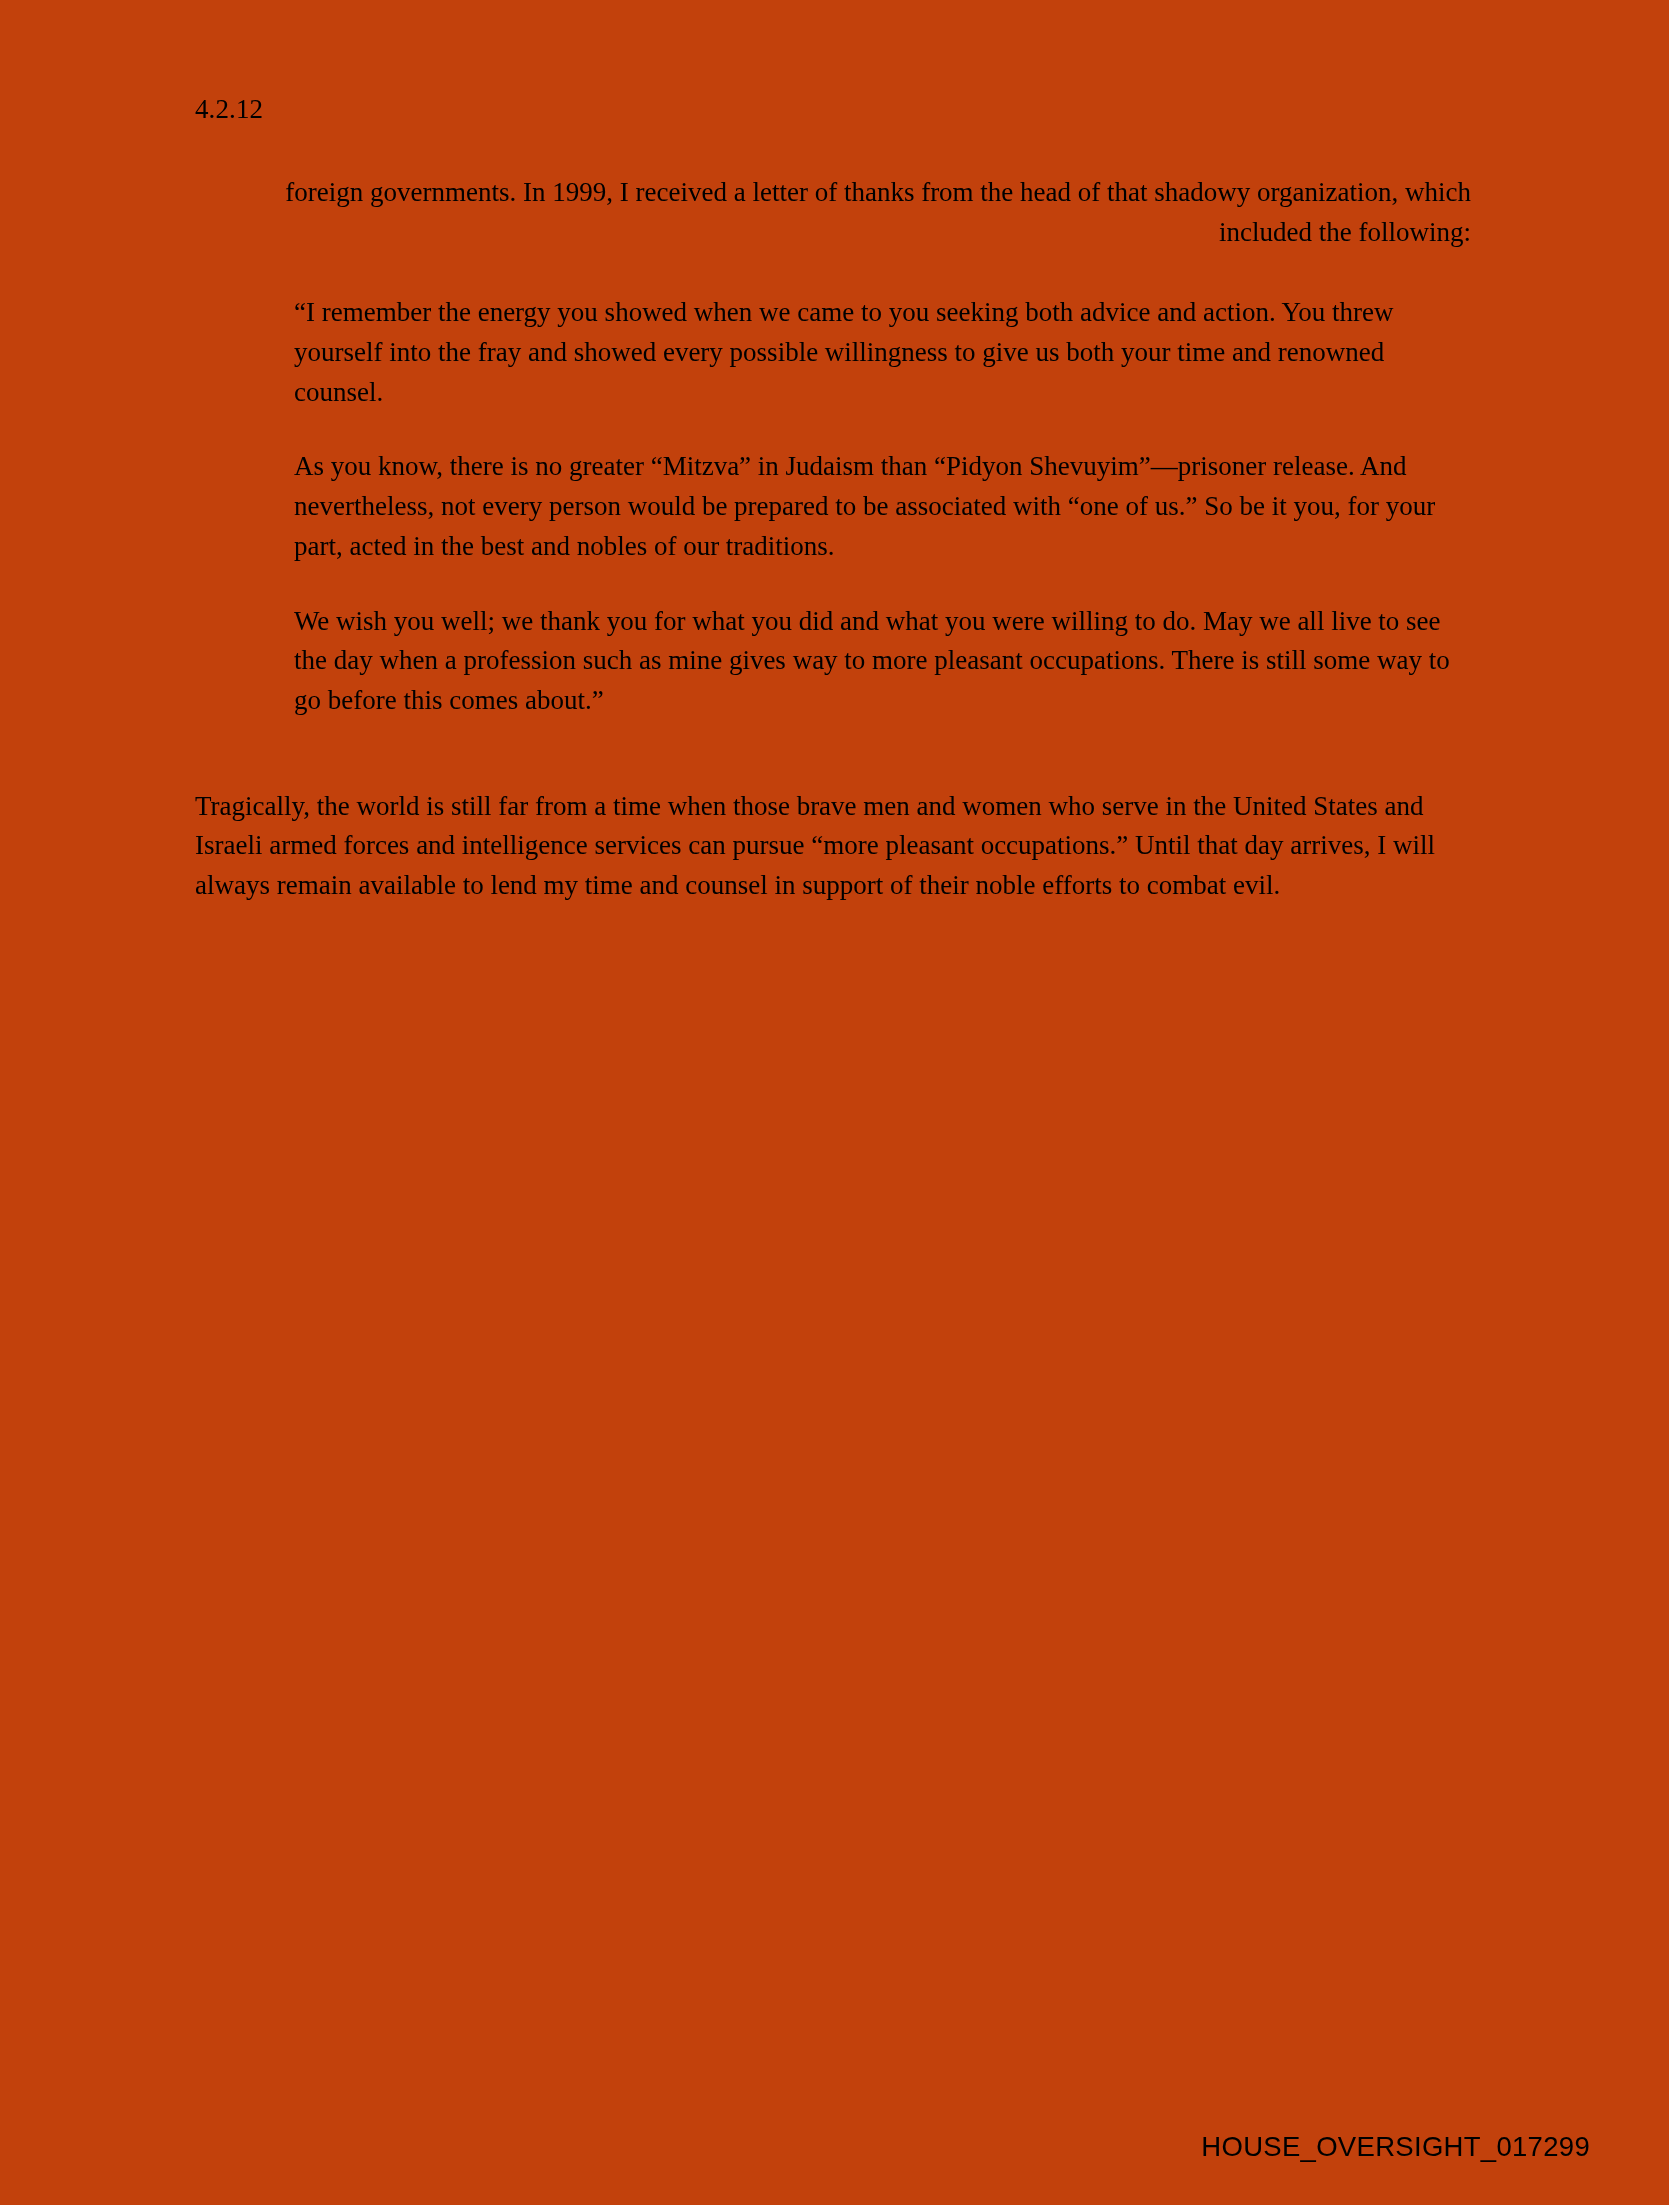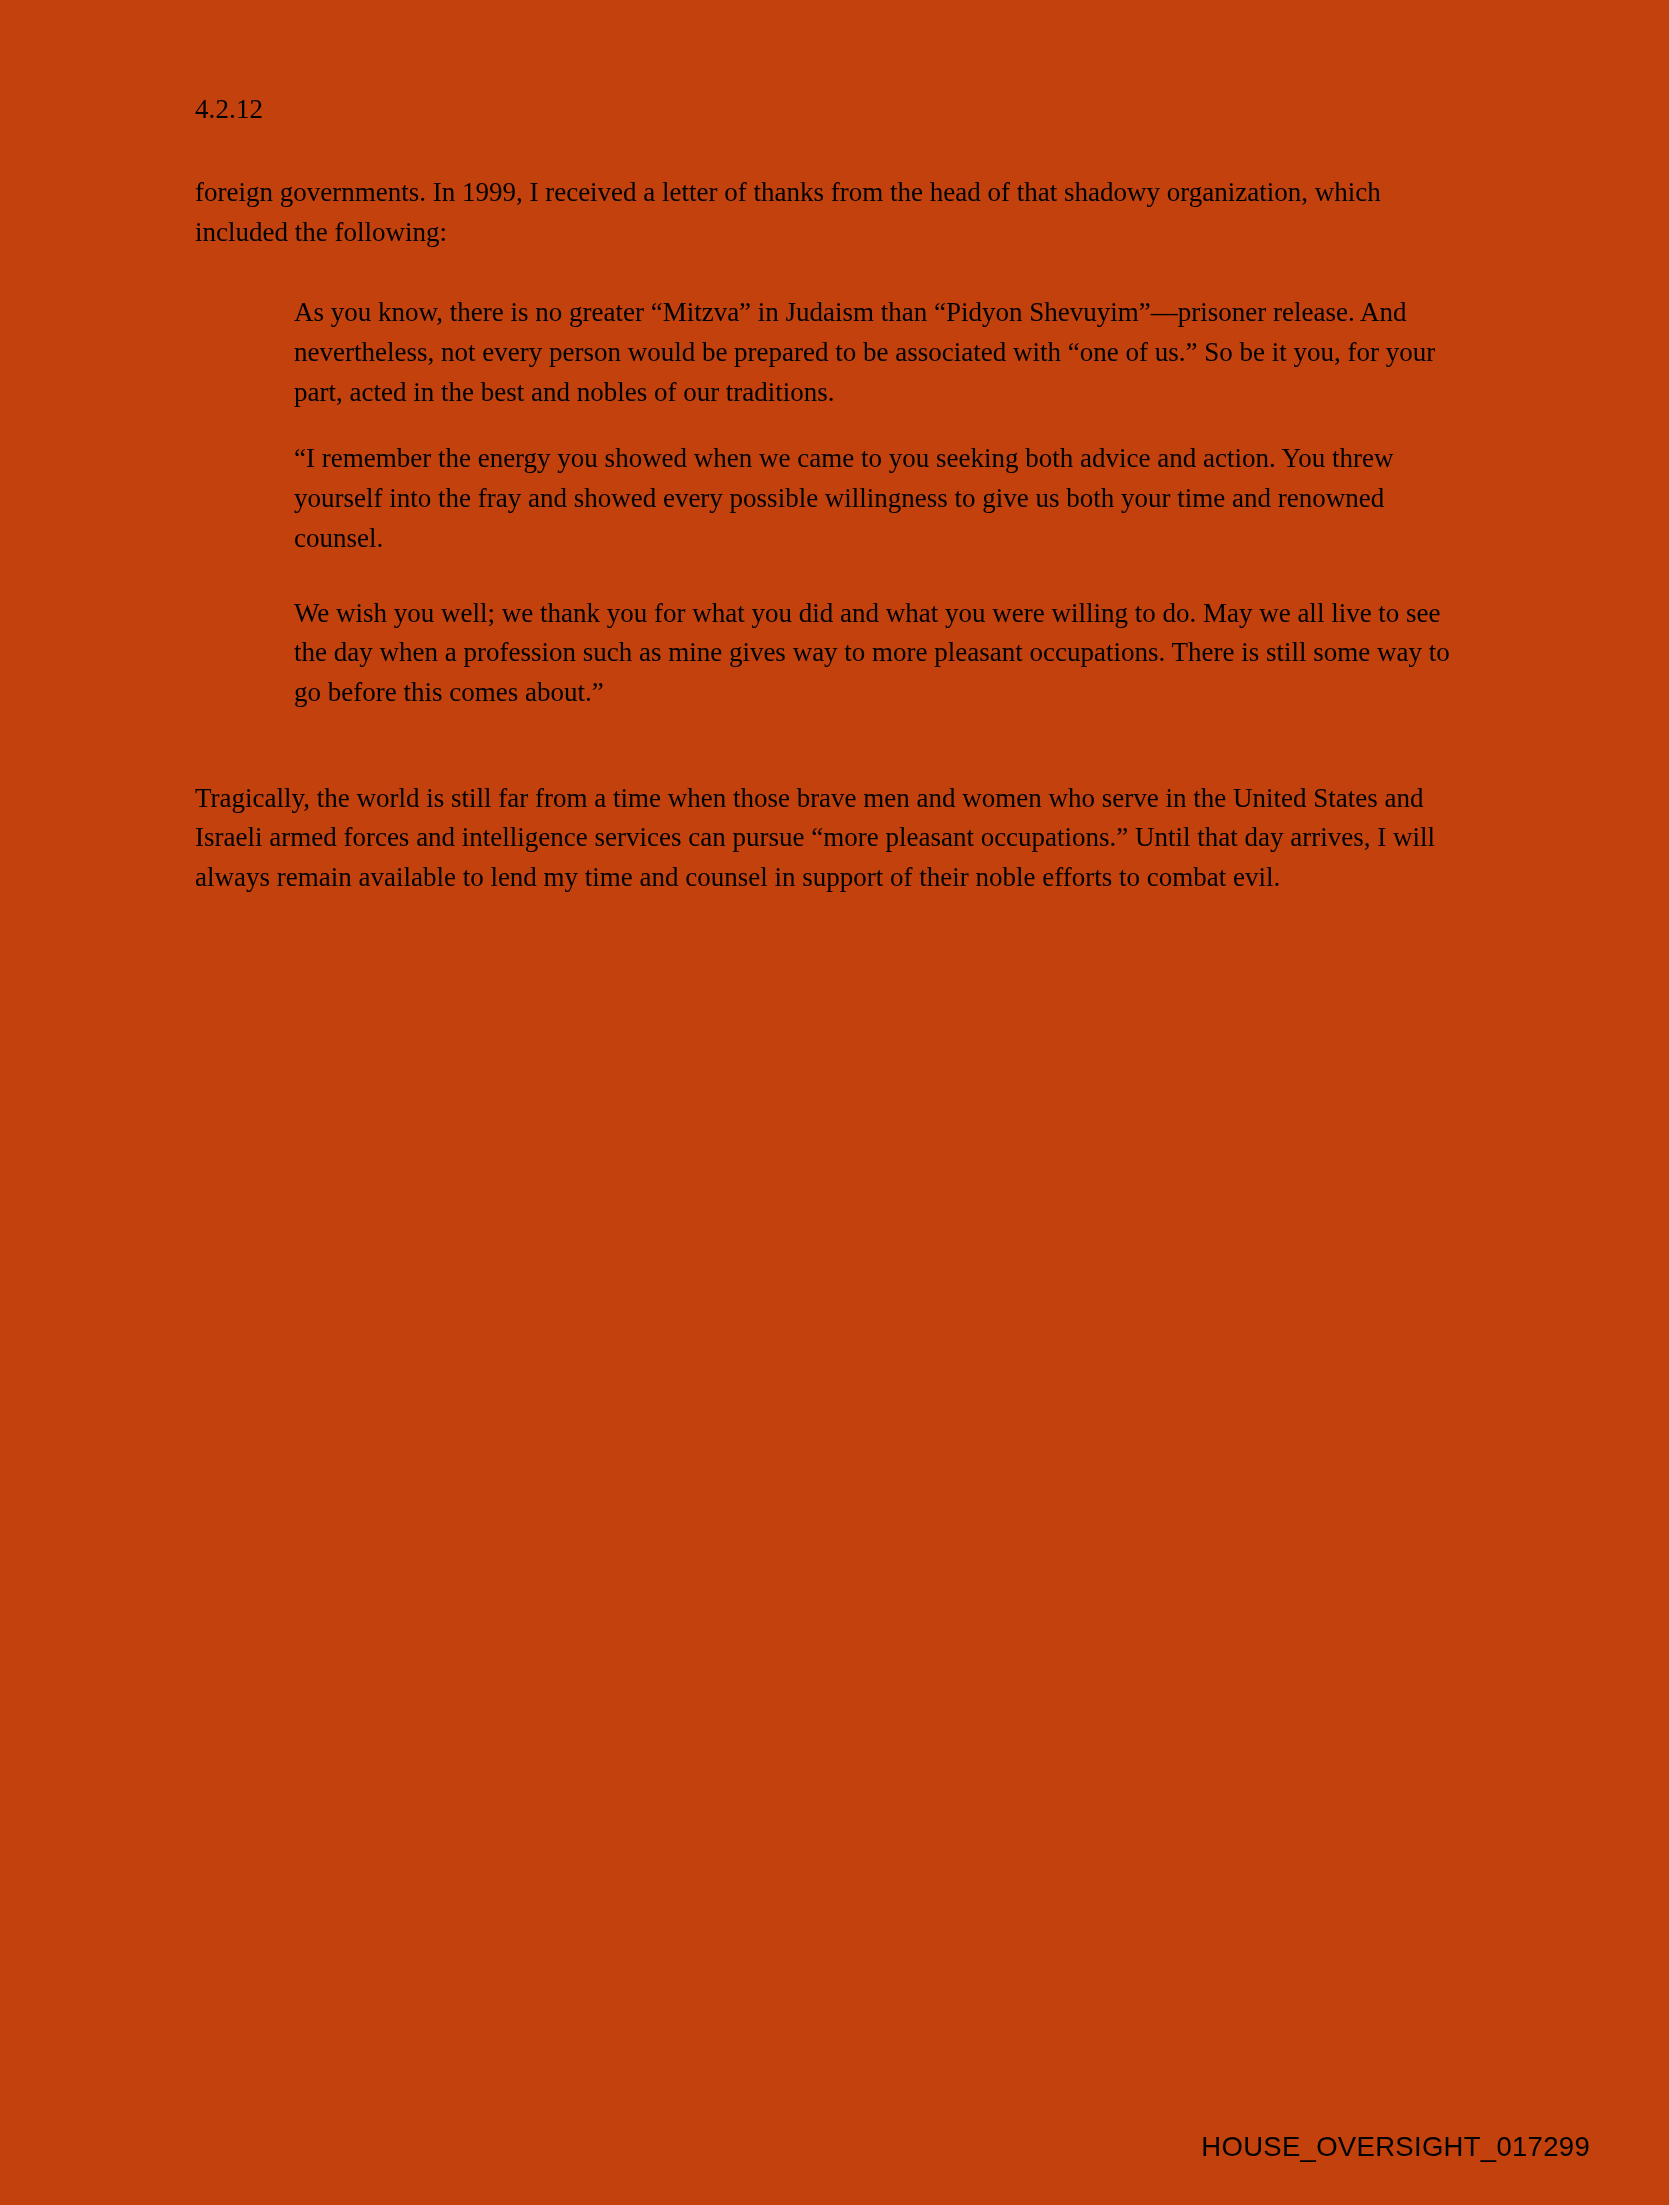--- a/index.html
+++ b/index.html
@@ -33,21 +33,21 @@
     font-size: 27px;
     line-height: 1.26;
     letter-spacing: 0.1px;
   }
   .header-line {
     white-space: pre;
   }
   .body-para {
     font-size: 27px;
     line-height: 1.47;
-    text-align: left;
+    text-align: right;
     margin-top: 37px;
     width: 1276px;
   }
   .body-para.first {
     margin-top: 47px;
   }
   .quote-block {
     margin-top: 41px;
     margin-left: 99px;
     width: 1178px;
@@ -94,22 +94,22 @@
 
   <div class="content">
 
     <div class="header-block">
       <div class="header-line">4.2.12</div>
     </div>
 
     <p class="body-para first">foreign governments.  In 1999, I received a letter of thanks from the head of that shadowy organization, which included the following:</p>
 
     <div class="quote-block">
+      <p class="quote-para first">“I remember the energy you showed when we came to you seeking both advice and action.  You threw yourself into the fray and showed every possible willingness to give us both your time and renowned counsel.</p>
       <p class="quote-para">As you know, there is no greater “Mitzva” in Judaism than “Pidyon Shevuyim”—prisoner release.  And nevertheless, not every person would be prepared to be associated with “one of us.”  So be it you, for your part, acted in the best and nobles of our traditions.</p>
-      <p class="quote-para first">“I remember the energy you showed when we came to you seeking both advice and action.  You threw yourself into the fray and showed every possible willingness to give us both your time and renowned counsel.</p>
       <p class="quote-para">We wish you well; we thank you for what you did and what you were willing to do.  May we all live to see the day when a profession such as mine gives way to more pleasant occupations.  There is still some way to go before this comes about.”</p>
     </div>
 
     <p class="closing-para">Tragically, the world is still far from a time when those brave men and women who serve in the United States and Israeli armed forces and intelligence services can pursue “more pleasant occupations.”  Until that day arrives, I will always remain available to lend my time and counsel in support of their noble efforts to combat evil.</p>
 
   </div>
 
 
   <div class="bates">HOUSE_OVERSIGHT_017299</div>
 

